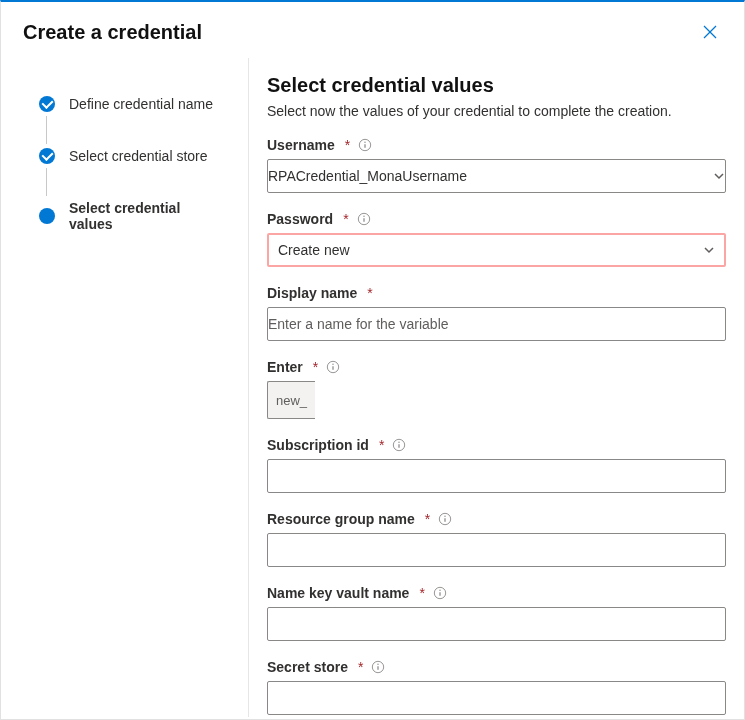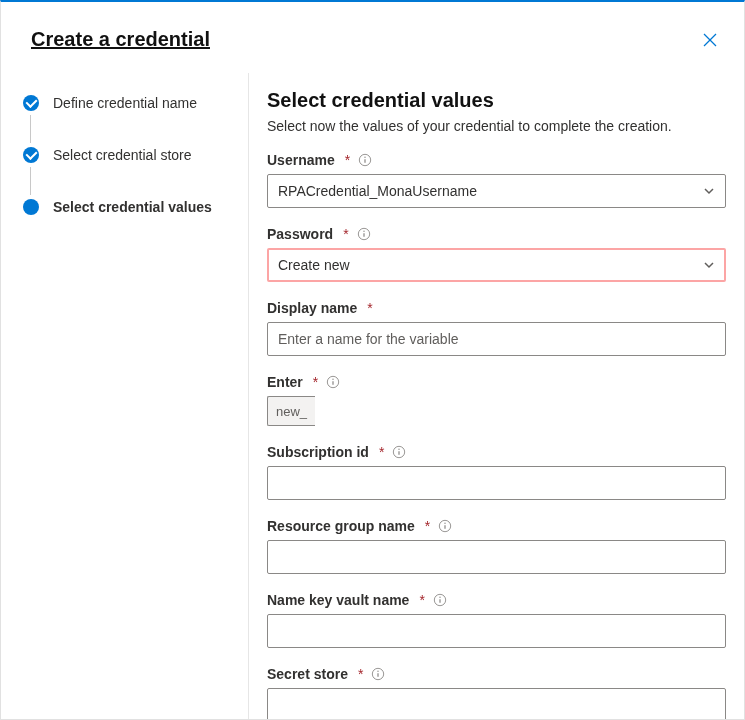--- a/index.html
+++ b/index.html
@@ -1,28 +1,28 @@
 <!DOCTYPE html>
 <html><head>
 <meta charset="utf-8">
 <style>
   * { box-sizing: border-box; }
   html, body { margin: 0; padding: 0; font-family: "Segoe UI", Arial, sans-serif; background: #fff; color: #323130; }
   .page { width: 745px; height: 720px; border: 1px solid #e1e1e1; border-top: 2px solid #0078d4; position: relative; overflow: hidden; }
 
   .header { padding: 18px 22px 14px 22px; display: flex; align-items: center; justify-content: space-between; }
-  .header h1 { margin: 8px; font-size: 20px; font-weight: 600; color: #111; text-decoration: underline; }
+  .header h1 { margin: 0; font-size: 20px; font-weight: 600; color: #111; }
   .close-btn { background: none; border: none; padding: 4px; cursor: pointer; color: #0078d4; }
   .close-btn svg { width: 16px; height: 16px; display: block; }
 
   .body { display: flex; height: calc(100% - 58px); }
   .sidebar { width: 248px; border-right: 1px solid #e6e6e6; padding: 22px 18px 0 22px; }
   .main { flex: 1; padding: 16px 18px 0 18px; overflow: auto; }
 
-  .steps { list-style: none; margin: 0; padding: 0; }
+  .steps { list-style: none; margin: 16px; padding: 0; }
   .step { display: flex; align-items: center; position: relative; padding-bottom: 36px; }
   .step:last-child { padding-bottom: 0; }
   .step-bullet { width: 16px; height: 16px; border-radius: 50%; background: #0078d4; margin-right: 14px; display: flex; align-items: center; justify-content: center; flex: 0 0 16px; }
   .step-bullet.done::after { content: ""; display: block; width: 5px; height: 8px; border: solid #fff; border-width: 0 2px 2px 0; transform: rotate(45deg); margin-top: -2px; }
   .step-bullet.current { background: #0078d4; }
   .step-label { font-size: 14px; color: #323130; }
   .step.current .step-label { font-weight: 600; }
   .step::before {
     content: "";
     position: absolute;
@@ -36,30 +36,30 @@
 
   .main h2 { margin: 0 0 6px 0; font-size: 20px; font-weight: 600; color: #111; }
   .desc { margin: 0 0 18px 0; font-size: 14px; color: #323130; }
 
   .field { margin-bottom: 18px; }
   .field-label { font-size: 14px; font-weight: 600; margin-bottom: 6px; display: flex; align-items: center; gap: 8px; }
   .req { color: #a4262c; margin-left: 2px; font-weight: 400; }
   .info-icon { width: 14px; height: 14px; flex: 0 0 14px; }
   .info-icon svg { width: 14px; height: 14px; display: block; }
 
-  .select, .textbox { width: 100%; height: 34px; border: 1px solid #8a8886; border-radius: 2px; font-size: 14px; padding: 0 10px; font-family: inherit; color: #323130; background: #fff; display: flex; align-items: center; justify-content: space-between; cursor: pointer; }
+  .select, .textbox { width: 100%; height: 34px; border: 1px solid #8a8886; border-radius: 2px; font-size: 14px; padding: 0 0; font-family: inherit; color: #323130; background: #fff; display: flex; align-items: center; justify-content: space-between; cursor: pointer; }
   .select.focused { border: 2px solid #fca5a5; padding: 0 9px; }
   .select .chev { flex: 0 0 12px; }
   .select .chev svg { width: 12px; height: 12px; display: block; color: #605e5c; }
 
   input.textbox { cursor: text; }
   input.textbox::placeholder { color: #605e5c; }
 
   .prefix-row { display: flex; width: 100%; }
-  .prefix { height: 30px; border: 1px solid #8a8886; border-right: none; border-radius: 2px 0 0 2px; background: #f3f2f1; color: #605e5c; font-size: 13px; padding: 0 8px; display: flex; align-items: center; }
+  .prefix { height: 38px; border: 1px solid #8a8886; border-right: none; border-radius: 2px 0 0 2px; background: #f3f2f1; color: #605e5c; font-size: 13px; padding: 0 8px; display: flex; align-items: center; }
   .prefix-row input.textbox { border-radius: 0 2px 2px 0; }
 </style>
 </head>
 <body>
 
 <div class="page">
 
   <div class="header">
     <h1>Create a credential</h1>
     <button class="close-btn" aria-label="Close">

